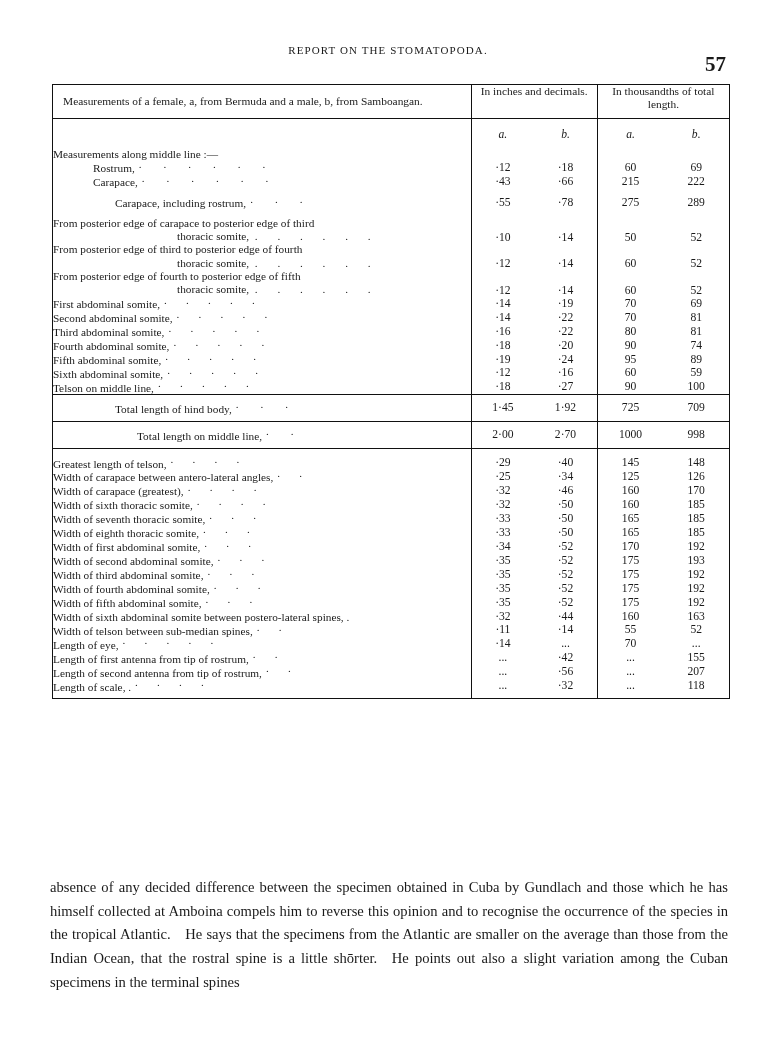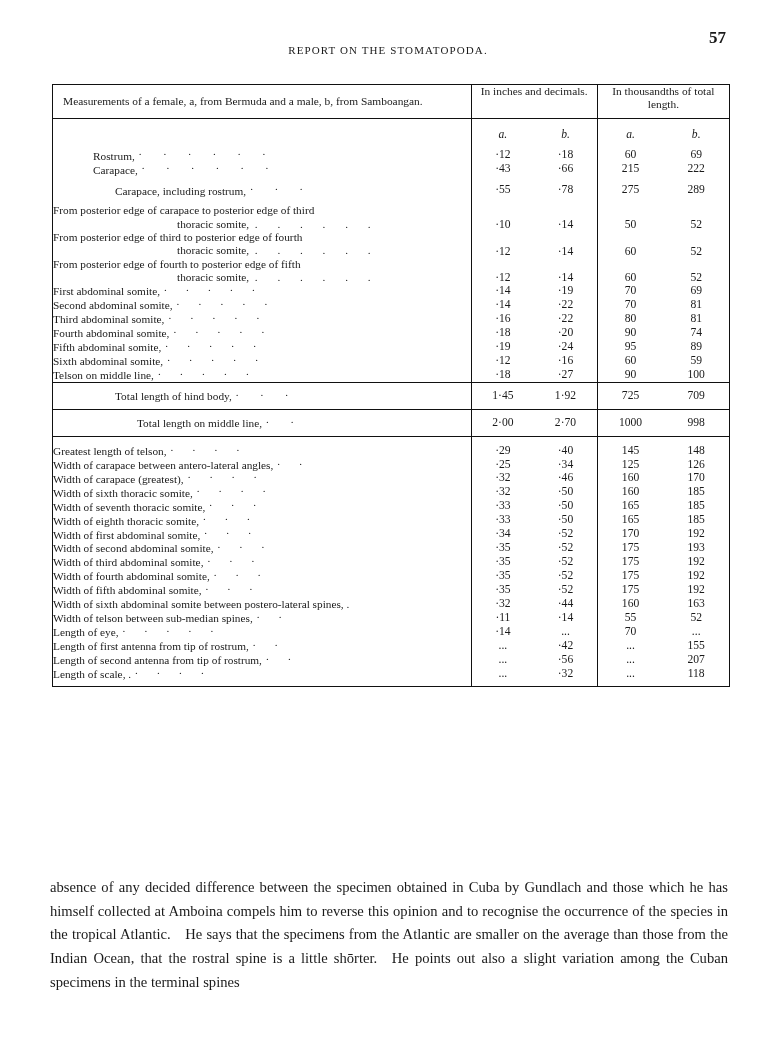--- a/index.html
+++ b/index.html
@@ -27,23 +27,23 @@
     left: 0;
     width: 776px;
     text-align: center;
     font-size: 11px;
     letter-spacing: 1.1px;
     font-variant: small-caps;
     text-transform: uppercase;
   }
   .folio {
     position: absolute;
-    top: 28px;
+    top: 52px;
     right: 50px;
-    font-size: 17px;
+    font-size: 21px;
     font-weight: bold;
   }
   .table-wrap {
     position: absolute;
     top: 84px;
     left: 52px;
     width: 678px;
   }
   table.meas {
     border-collapse: collapse;
@@ -189,20 +189,27 @@
         </tr>
 
         <tr class="sect-gap">
           <td></td>
           <td class="vline-l"></td>
           <td></td>
           <td class="vline-l"></td>
           <td></td>
         </tr>
 
+        <tr>
+          <td class="lbl">Measurements along middle line :—</td>
+          <td class="vline-l"></td>
+          <td></td>
+          <td class="vline-l"></td>
+          <td></td>
+        </tr>
 
         <tr>
           <td class="lbl indent2">
             <div class="rowline">
               <span class="txt">Rostrum,</span>
               <span class="dotfill">
                   <span>.&nbsp;&nbsp;&nbsp;&nbsp;&nbsp;&nbsp;&nbsp;&nbsp;.&nbsp;&nbsp;&nbsp;&nbsp;&nbsp;&nbsp;&nbsp;&nbsp;.&nbsp;&nbsp;&nbsp;&nbsp;&nbsp;&nbsp;&nbsp;&nbsp;.&nbsp;&nbsp;&nbsp;&nbsp;&nbsp;&nbsp;&nbsp;&nbsp;.&nbsp;&nbsp;&nbsp;&nbsp;&nbsp;&nbsp;&nbsp;&nbsp;.</span>
                 </span>
             </div>
           </td>

